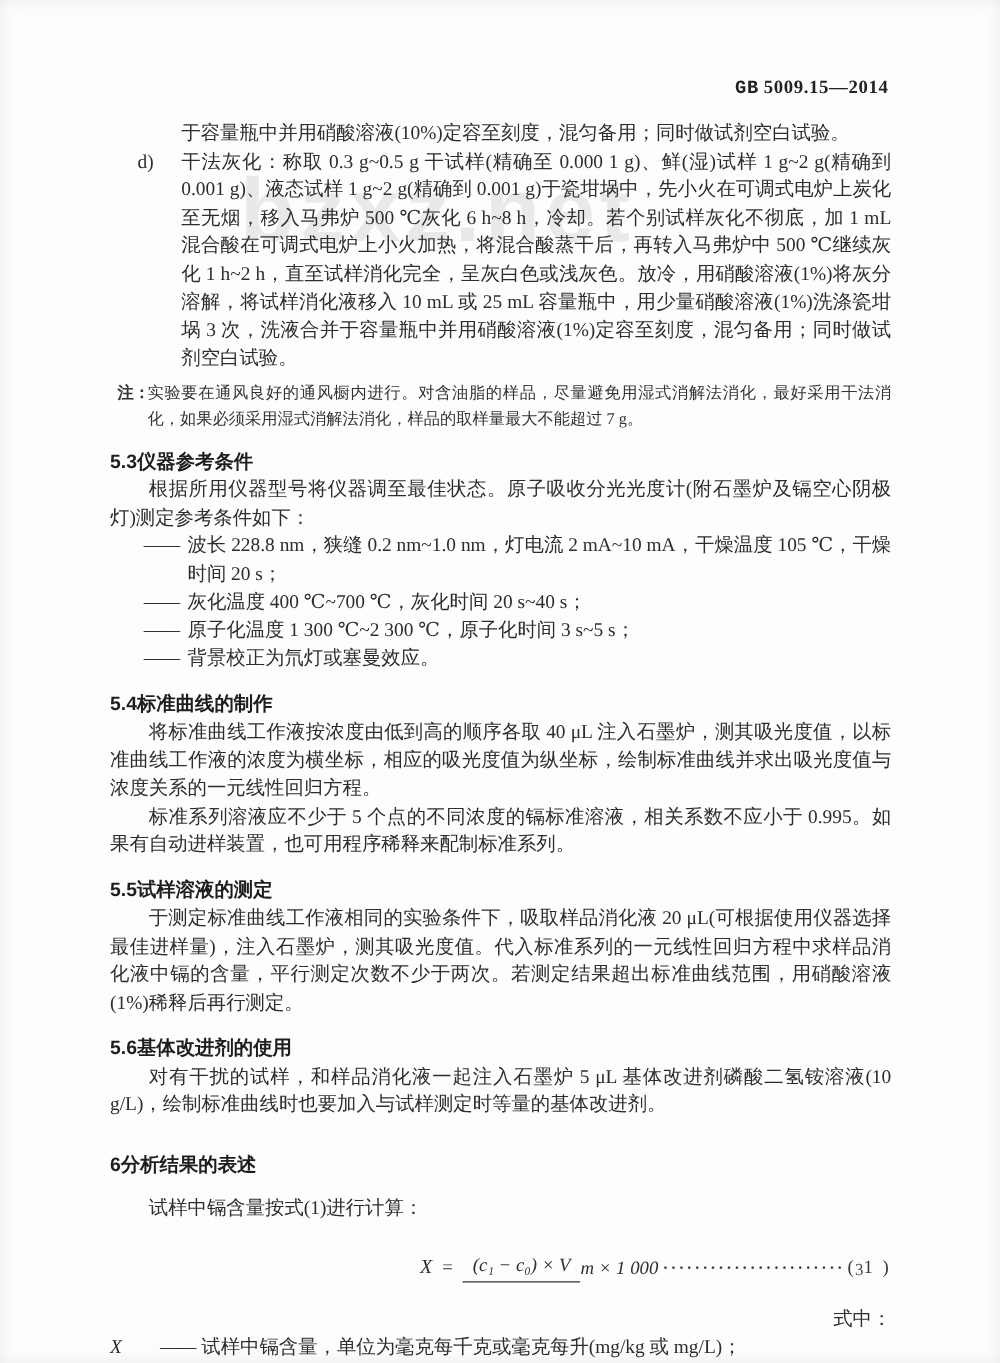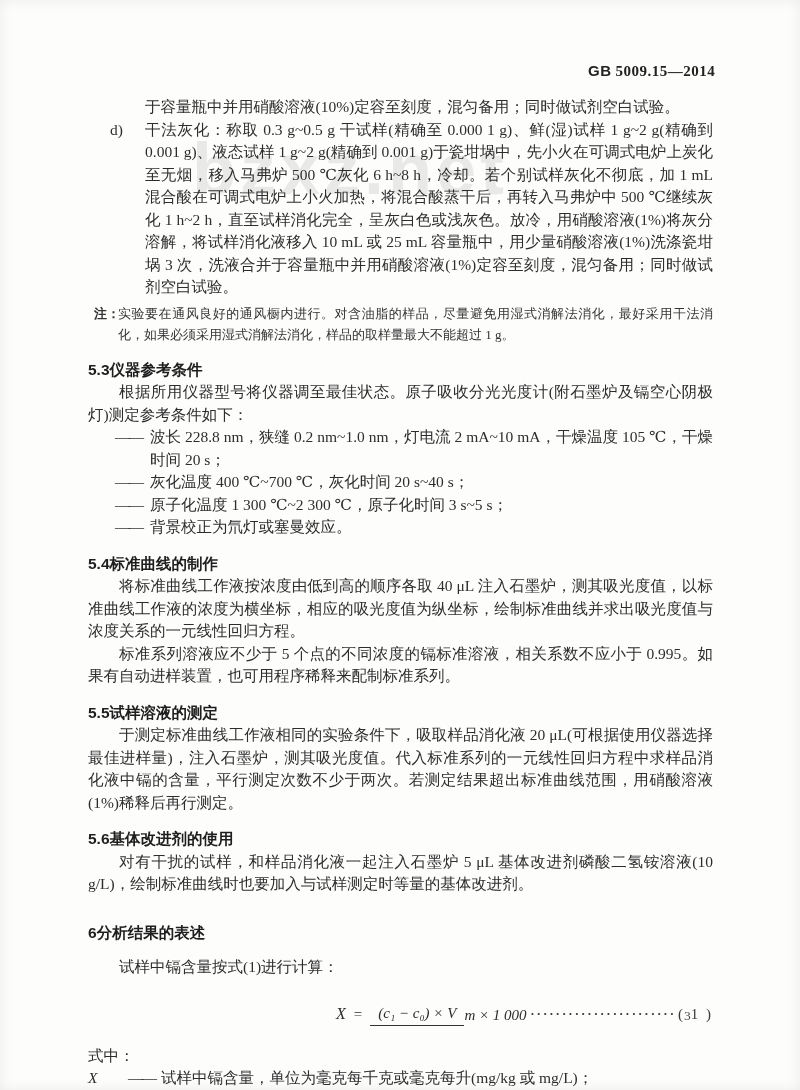--- a/index.html
+++ b/index.html
@@ -27,21 +27,21 @@
     user-select:none;
   }
   .doc-header {
     position:absolute;
     top:62px; left:588px;
     font-size:15px;
     color:#222;
     letter-spacing:0.5px;
     z-index:2;
   }
-  .doc-header .gb { font-family:Liberation Sans, sans-serif; font-weight:bold; margin-right:4px; }
+  .doc-header .gb { font-family:Liberation Mono, monospace; font-weight:bold; margin-right:4px; }
   .doc-header .num { font-weight:600; }
   .content {
     position:absolute;
     left:88px; top:96px;
     width:625px;
     font-size:15.5px;
     line-height:22.5px;
     color:#2d2d2d;
     text-align:justify;
     z-index:1;
@@ -84,21 +84,21 @@
   .formula-spacer { flex:0 0 248px; }
   .formula { display:flex; align-items:center; font-size:15px; color:#2d2d2d; }
   .formula .lhs { font-style:italic; font-size:16px; }
   .formula .eq { margin:0 8px; }
   .frac { display:inline-flex; align-items:center; text-align:center; font-style:italic; }
   .frac .num { padding:0 8px 2px; border-bottom:1.3px solid #333; line-height:19px; }
   .frac .den { padding-top:2px; line-height:19px; }
   .leader-wrap { margin-left:auto; display:flex; align-items:center; color:#3a3a3a; }
   .leader { font-weight:bold; font-size:13px; letter-spacing:2px; }
   .eq-number { font-size:15px; margin-left:2px; letter-spacing:2px; }
-  .where-label { margin-top:4px; text-align:left; }
+  .where-label { margin-top:4px; text-align:right; }
   .where-item { display:flex; text-align:left; }
   .where-item .sym { flex:0 0 40px; font-style:italic; }
   .where-item .dash { letter-spacing:-2px; margin-right:6px; }
   .page-number {
     position:absolute;
     left:684px; top:1008px;
     font-size:13.5px;
     color:#4a4a4a;
     z-index:2;
   }
@@ -118,21 +118,21 @@
 
     <div class="cont-line">于容量瓶中并用硝酸溶液(10%)定容至刻度，混匀备用；同时做试剂空白试验。</div>
 
     <div class="hang-item">
       <span class="marker">d)</span>
       <span>干法灰化：称取 0.3 g~0.5 g 干试样(精确至 0.000 1 g)、鲜(湿)试样 1 g~2 g(精确到 0.001 g)、液态试样 1 g~2 g(精确到 0.001 g)于瓷坩埚中，先小火在可调式电炉上炭化至无烟，移入马弗炉 500 ℃灰化 6 h~8 h，冷却。若个别试样灰化不彻底，加 1 mL 混合酸在可调式电炉上小火加热，将混合酸蒸干后，再转入马弗炉中 500 ℃继续灰化 1 h~2 h，直至试样消化完全，呈灰白色或浅灰色。放冷，用硝酸溶液(1%)将灰分溶解，将试样消化液移入 10 mL 或 25 mL 容量瓶中，用少量硝酸溶液(1%)洗涤瓷坩埚 3 次，洗液合并于容量瓶中并用硝酸溶液(1%)定容至刻度，混匀备用；同时做试剂空白试验。</span>
     </div>
 
     <div class="note">
       <span class="marker">注：</span>
-      <span>实验要在通风良好的通风橱内进行。对含油脂的样品，尽量避免用湿式消解法消化，最好采用干法消化，如果必须采用湿式消解法消化，样品的取样量最大不能超过 1 g。</span>
+      <span>实验要在通风良好的通风橱内进行。对含油脂的样品，尽量避免用湿式消解法消化，最好采用干法消化，如果必须采用湿式消解法消化，样品的取样量最大不能超过 7 g。</span>
     </div>
 
     <div class="sec-head">
       <span class="sec-num">5.3</span><span>仪器参考条件</span>
     </div>
     <div class="para after-head">根据所用仪器型号将仪器调至最佳状态。原子吸收分光光度计(附石墨炉及镉空心阴极灯)测定参考条件如下：</div>
 
     <div class="dash-item">
       <span class="dash">——</span>
       <span>波长 228.8 nm，狭缝 0.2 nm~1.0 nm，灯电流 2 mA~10 mA，干燥温度 105 ℃，干燥时间 20 s；</span>

